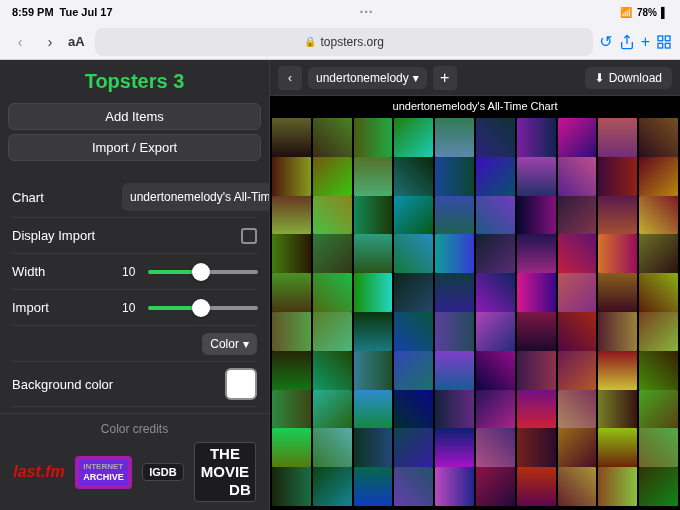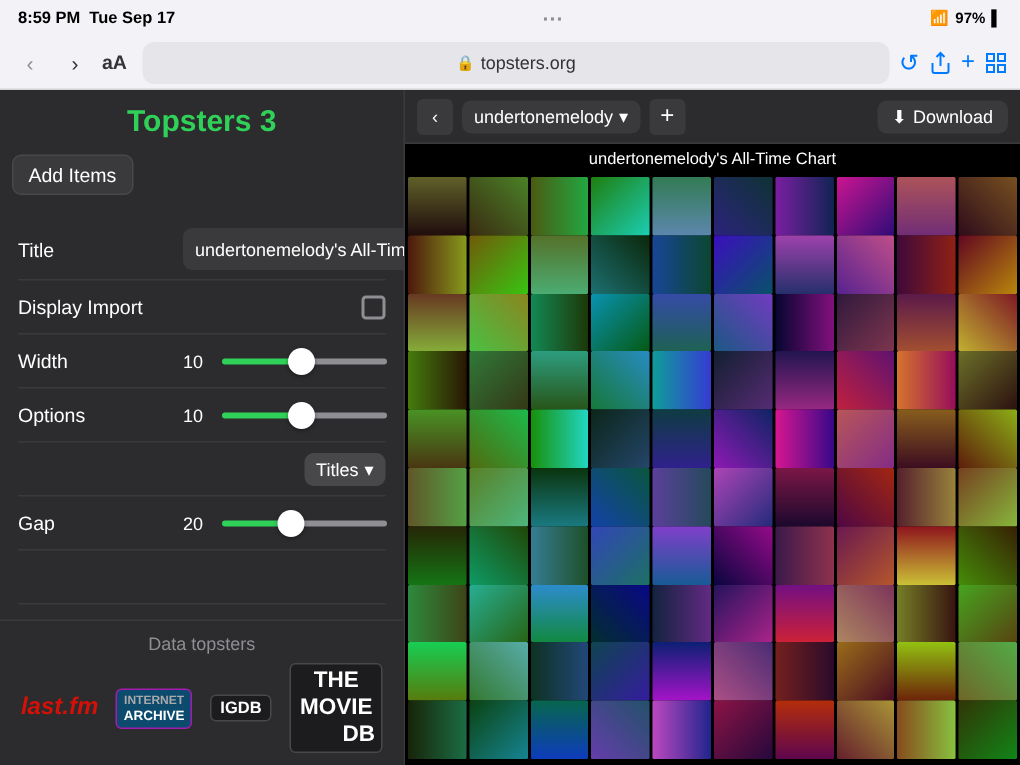--- a/index.html
+++ b/index.html
@@ -91,20 +91,21 @@
       font-size: 20px;
       font-weight: 700;
       color: #30d158;
     }
 
     
     .tabs {
       display: flex;
       padding: 0 8px 8px;
       gap: 4px;
+      flex-direction: column;
     }
     .tab-btn {
       padding: 5px 10px;
       border-radius: 6px;
       border: 1px solid #48484a;
       background: #3a3a3c;
       color: #fff;
       font-size: 13px;
       cursor: pointer;
     }
@@ -228,29 +229,29 @@
       justify-content: space-around;
       gap: 8px;
     }
     .lastfm-logo {
       color: #d51007;
       font-size: 16px;
       font-weight: 900;
       font-style: italic;
     }
     .credit-box {
-      background: #0c4a6e;
-      border: 1px solid #a21caf;
+      background: #6d28d9;
+      border: 4px solid #a21caf;
       border-radius: 4px;
       padding: 2px 6px;
       color: #fff;
       font-size: 11px;
       font-weight: 700;
       display: flex;
-      align-items: center;
+      align-items: flex-start;
       gap: 2px;
     }
     .igdb-box {
       background: #1c1c1e;
       border: 1px solid #48484a;
       border-radius: 4px;
       padding: 2px 6px;
       color: #fff;
       font-size: 11px;
       font-weight: 700;
@@ -389,28 +390,28 @@
       inset: 0;
       background: rgba(0,0,0,0.1);
     }
   </style>
 </head>
 <body>
 
 <div class="status-bar">
   <div class="status-left">
     <span>8:59 PM</span>
-    <span>Tue Sep 17</span>
+    <span>Tue Jul 17</span>
   </div>
   <div>
     <span style="color:#8e8e93; font-size:14px;">···</span>
   </div>
   <div class="status-right">
     <span>📶</span>
-    <span>97%</span>
+    <span>78%</span>
     <span>▌</span>
   </div>
 </div>
 
 <div class="browser-bar">
   <button class="browser-nav-btn">‹</button>
   <button class="browser-nav-btn active">›</button>
   <span class="browser-aa">aA</span>
   <div class="browser-url-bar">
     <span class="lock-icon">🔒</span>
@@ -433,26 +434,27 @@
   </button>
 </div>
 
 <div class="main-layout">
 
   <div class="left-panel">
     <div class="app-title">Topsters 3</div>
 
     <div class="tabs">
       <button class="tab-btn">Add Items</button>
+      <button class="tab-btn">Import / Export</button>
     </div>
 
     <div class="options-panel">
 
       <div class="option-row">
-        <span class="option-label">Title</span>
+        <span class="option-label">Chart</span>
         <div class="option-control">
           <input type="text" class="text-input" value="undertonemelody's All-Time Chart" style="">
         </div>
       </div>
 
       <div class="option-row">
         <span class="option-label">Display Import</span>
         <div class="option-control">
           <div class="checkbox"></div>
         </div>
@@ -462,58 +464,64 @@
         <span class="option-label">Width</span>
         <div class="option-control">
           <div class="slider-row">
             <span class="slider-value">10</span>
             <input type="range" min="1" max="20" value="10" style="">
           </div>
         </div>
       </div>
 
       <div class="option-row">
-        <span class="option-label">Options</span>
+        <span class="option-label">Import</span>
         <div class="option-control">
           <div class="slider-row">
             <span class="slider-value">10</span>
             <input type="range" min="1" max="20" value="10" style="">
           </div>
         </div>
       </div>
 
       <div class="option-row">
         <div class="option-control">
           <button class="dropdown-btn">
-            <span>Titles</span>
+            <span>Color</span>
             <span>▾</span>
           </button>
         </div>
       </div>
 
+      <div class="option-row">
+        <span class="option-label">Background color</span>
+        <div class="option-control">
+          <div class="color-swatch" style="background: #ffffff;"></div>
+        </div>
+      </div>
 
       <div class="option-row">
         <span class="option-label">Gap</span>
         <div class="option-control">
           <div class="slider-row">
             <span class="slider-value">20</span>
             <input type="range" min="0" max="50" value="20" style="">
           </div>
         </div>
       </div>
 
       <div class="option-row">
         
         
       </div>
 
     </div>
 
     <div class="data-credits">
-      <div class="data-credits-title">Data topsters</div>
+      <div class="data-credits-title">Color credits</div>
       <div class="credits-logos">
         <span class="lastfm-logo">last.fm</span>
         <div class="credit-box" style="font-size:9px; flex-direction:column; line-height:1; padding:3px 4px;">
           <span style="font-size:8px; color:#aaa;">INTERNET</span>
           <span>ARCHIVE</span>
         </div>
         <div class="igdb-box">IGDB</div>
         <div class="moviedb-box">
           <span style="display:block;">THE</span>
           <span style="display:block;">MOVIE</span>

